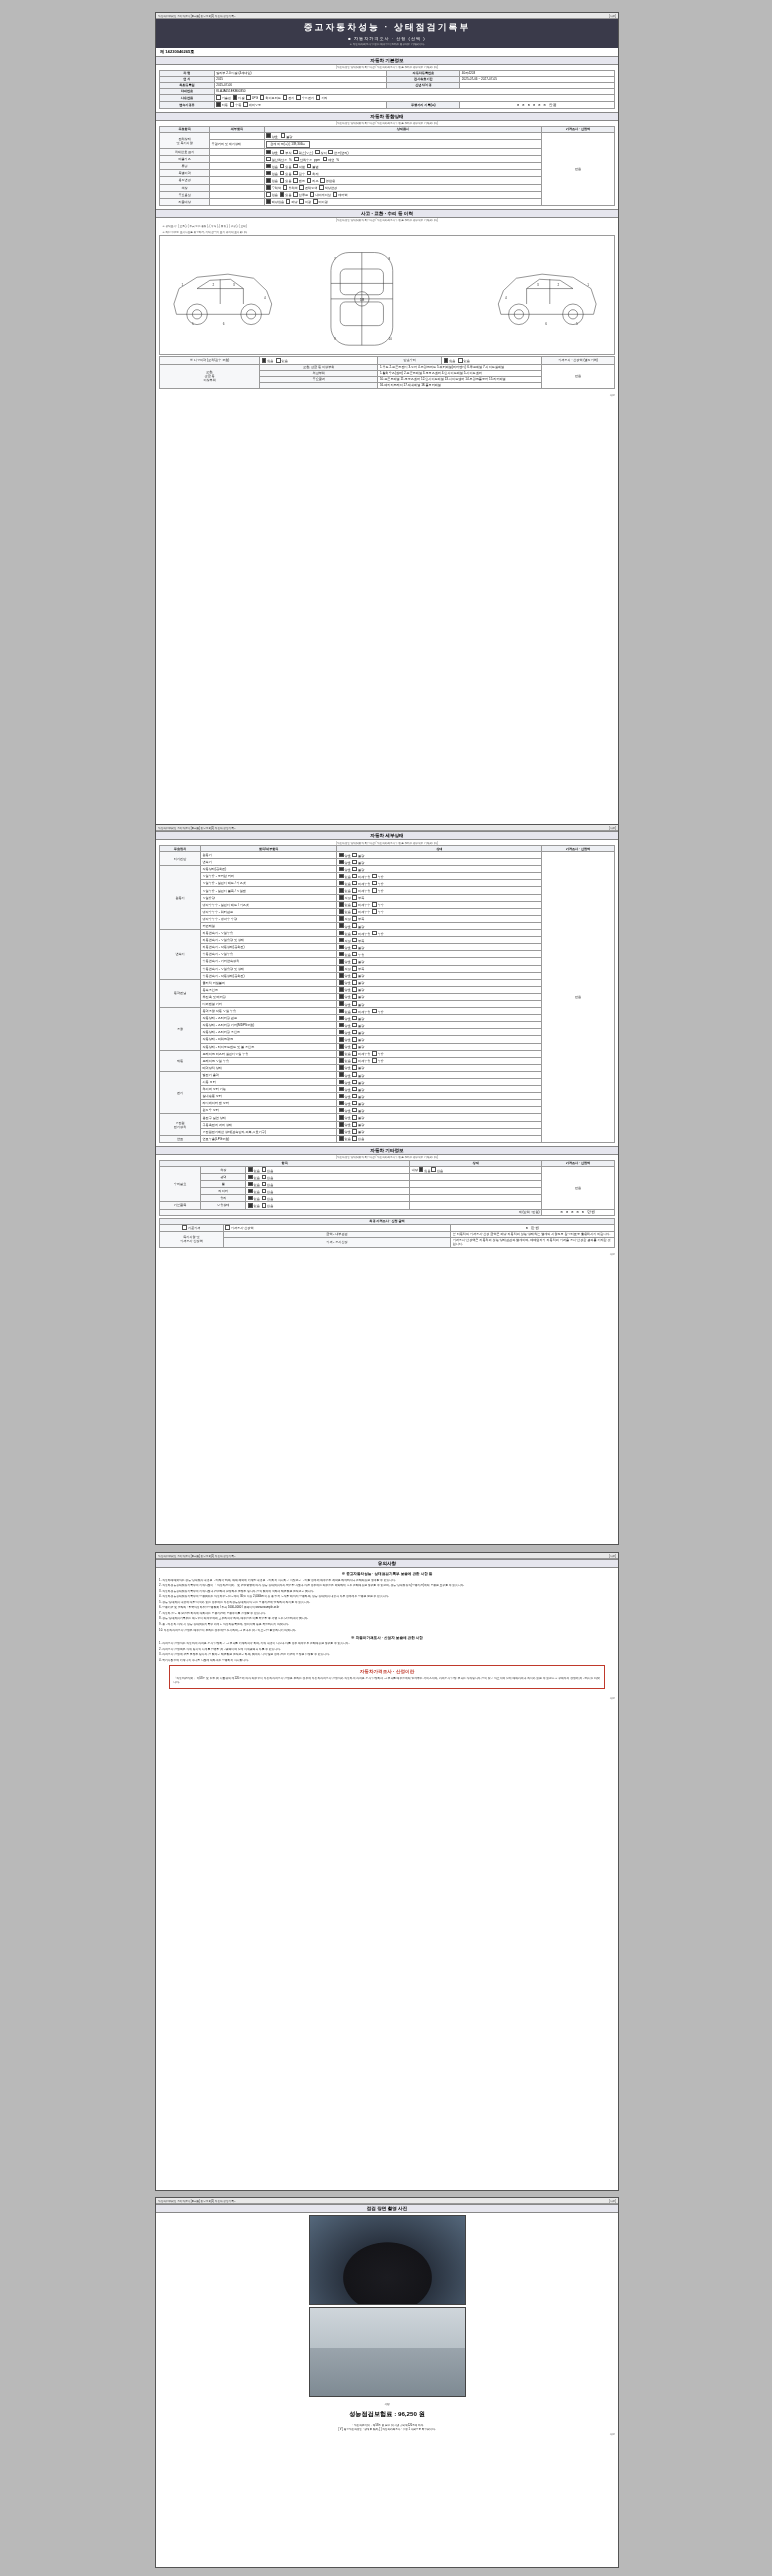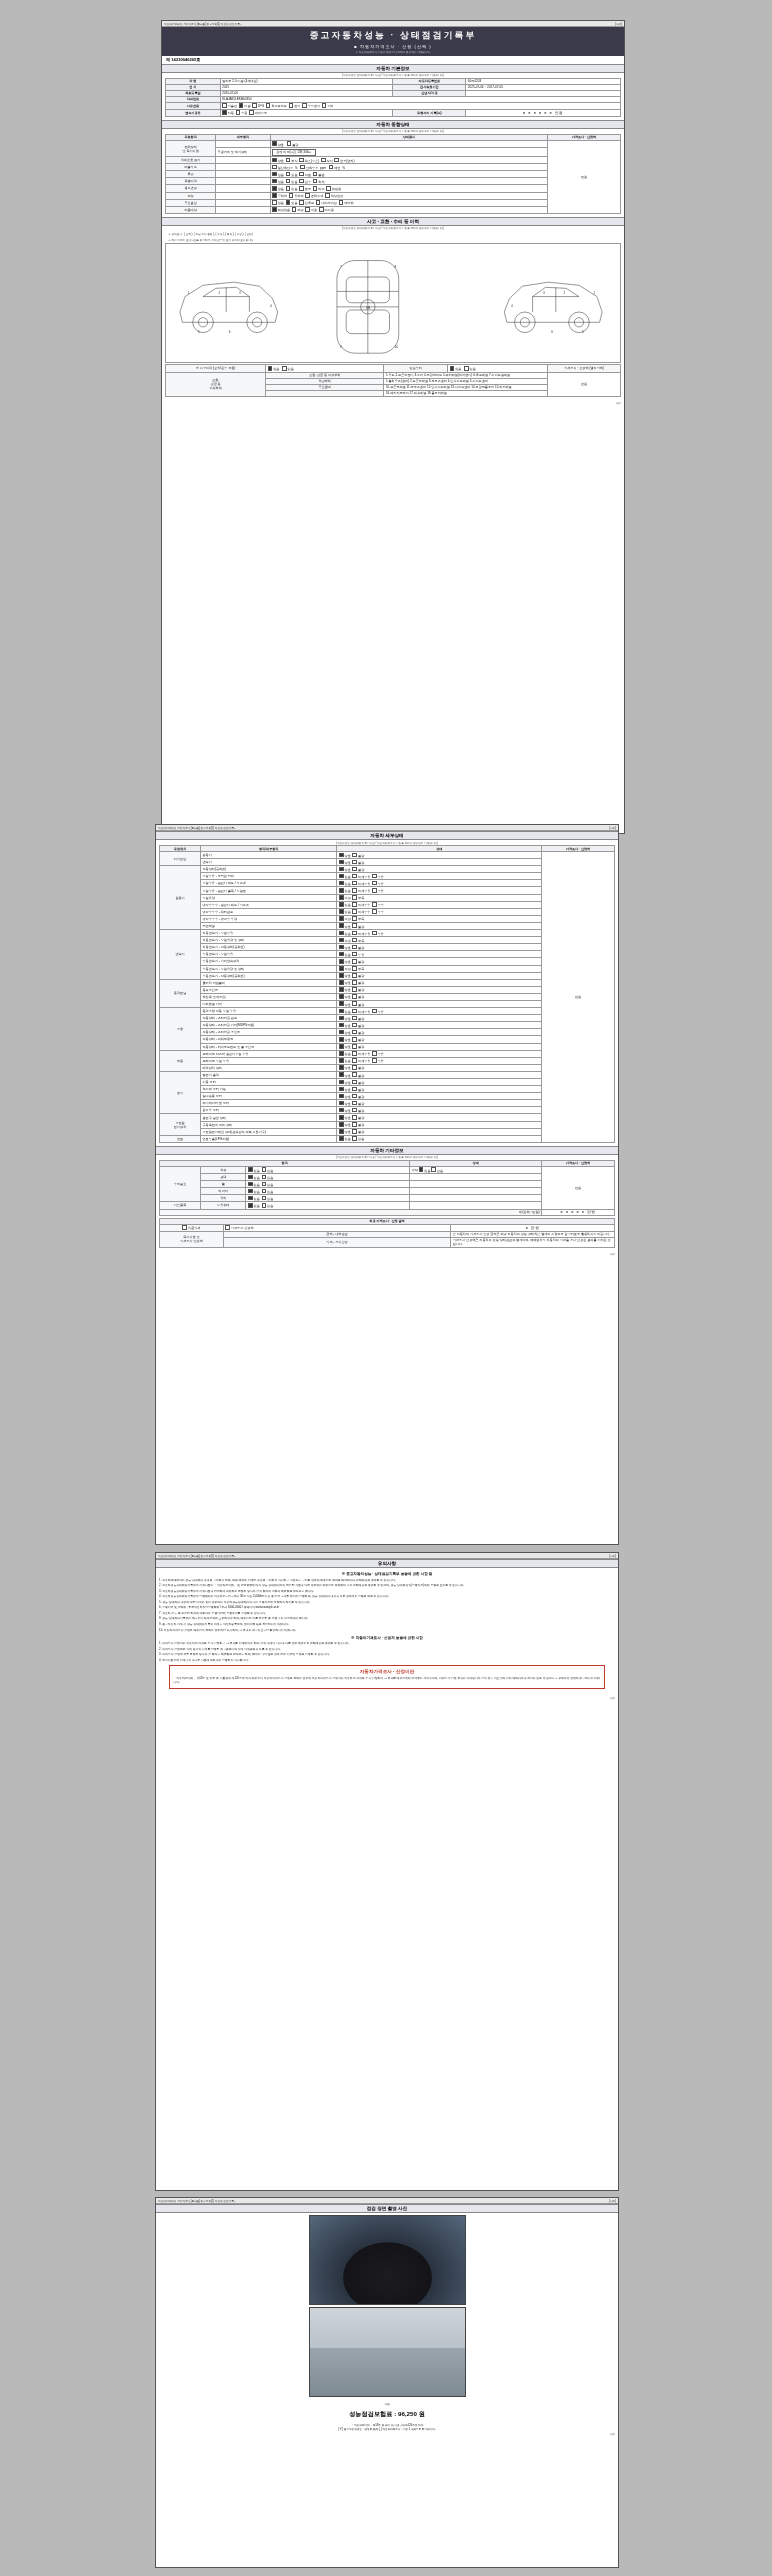--- a/index.html
+++ b/index.html
@@ -1,19 +1,19 @@
 <!DOCTYPE html>
 <html style="font-size:8.2px"><head>
 <meta charset="utf-8">
 <style>
   html,body{margin:0;padding:0;background:#b9b9b9;}
   body{font-family:"Liberation Sans", sans-serif;-webkit-font-smoothing:none;}
   .page{width:773px;height:2576px;position:relative;background:#b9b9b9;}
   .sheet{background:#fff;border:0.5px solid #555;box-sizing:border-box;}
-  .s1{position:absolute;left:155px;top:20px;width:464px;height:814px;margin-left:6px;}
+  .s1{position:absolute;left:155px;top:12px;width:464px;height:814px;}
   .s2{position:absolute;left:155px;top:824px;width:464px;height:721px;}
   .s3{position:absolute;left:155px;top:1552px;width:464px;height:639px;}
   .s4{position:absolute;left:155px;top:2197px;width:464px;height:371px;}
   .topbar{font-size:2.6px;color:#222;background:#e8e8e8;border-bottom:0.5px solid #999;padding:0.5px 2.1px;display:flex;justify-content:space-between;}
   .tiny{font-size:2.6px;}
   .hdr{background:#3a3a4a;color:#fff;text-align:center;padding:3.1px 0 2.1px;}
   .hdr .ttl{font-size:8.8px;font-weight:bold;letter-spacing:2.1px;}
   .hdr .sub{font-size:4.1px;margin-top:1.5px;letter-spacing:1px;}
   .hdr .sub2{font-size:2.6px;margin-top:1px;color:#ccc;}
   .docno{font-size:4.1px;font-weight:bold;padding:1.5px 4.1px;}

